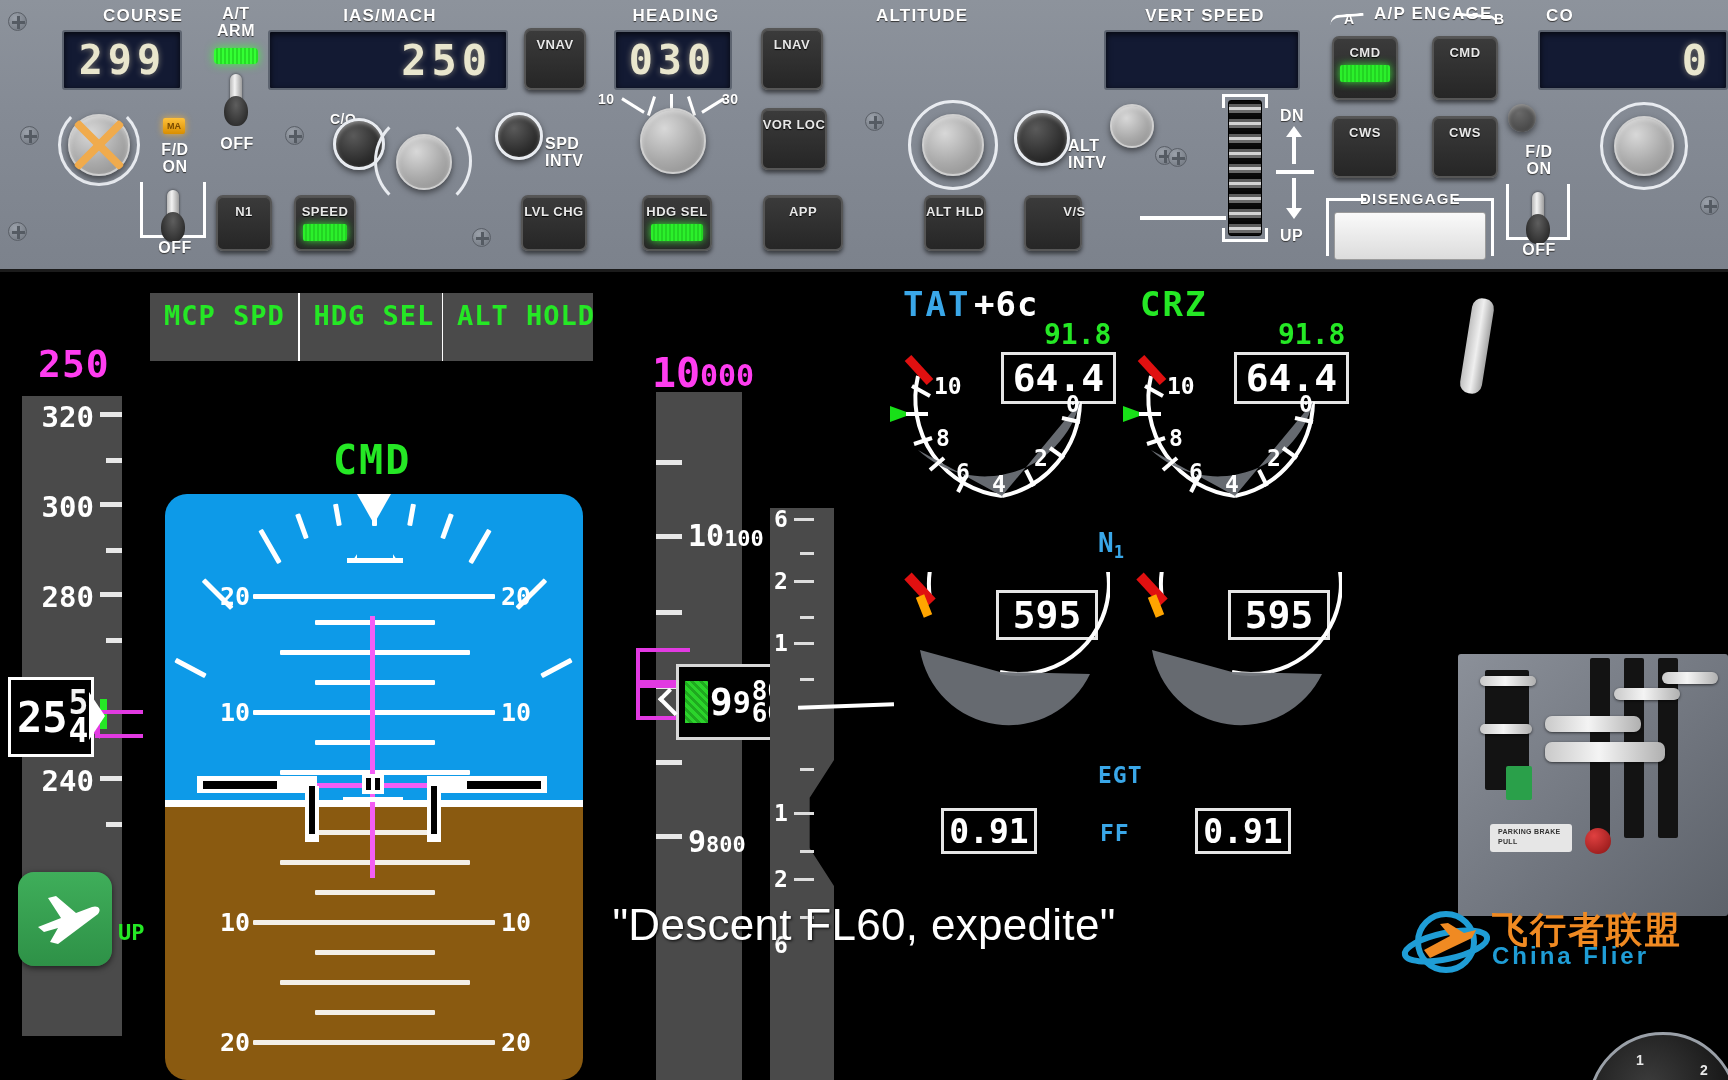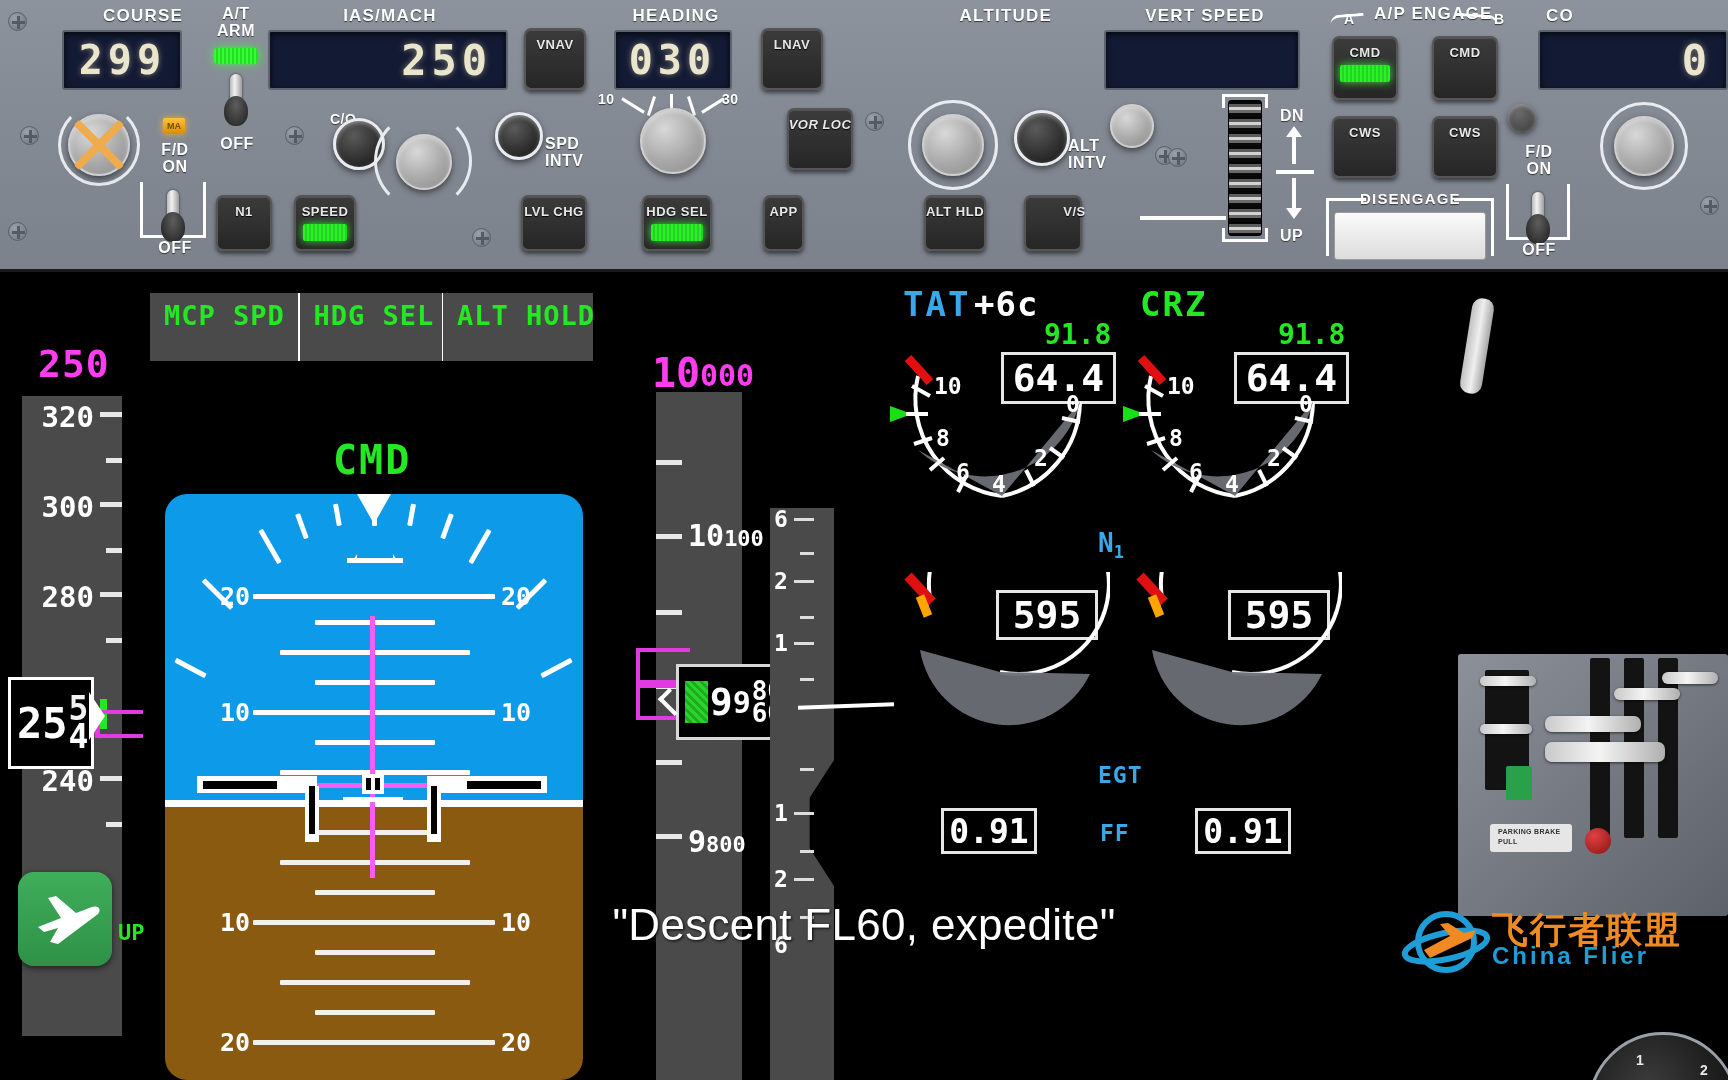--- a/index.html
+++ b/index.html
@@ -331,28 +331,28 @@
     <div class="knob" style="left:640px; top:108px; width:66px; height:66px;"></div>
 
     <div class="mcp-btn" style="left:642px; top:195px; width:70px; height:56px;">
       <div class="cap">HDG SEL</div>
       <div class="lamp" style="width:52px;"></div>
     </div>
 
     <div class="mcp-btn" style="left:761px; top:28px; width:62px; height:62px;">
       <div class="cap">LNAV</div>
     </div>
-    <div class="mcp-btn" style="left:787px; top:108px; width:66px; height:62px;font-style:italic;">
+    <div class="mcp-btn" style="left:761px; top:108px; width:66px; height:62px;">
       <div class="cap">VOR LOC</div>
     </div>
-    <div class="mcp-btn" style="left:763px; top:195px; width:41px; height:56px;">
+    <div class="mcp-btn" style="left:763px; top:195px; width:80px; height:56px;">
       <div class="cap">APP</div>
     </div>
 
-    <div class="mcp-label" style="left:876px; top:6px; width:176px; text-align:right;">ALTITUDE</div>
+    <div class="mcp-label" style="left:876px; top:6px; width:176px; text-align:left;">ALTITUDE</div>
     <div class="knob-ring" style="left:908px; top:100px; width:90px; height:90px;"></div>
     <div class="knob" style="left:922px; top:114px; width:62px; height:62px;"></div>
     <div class="knob dark" style="left:1014px; top:110px; width:56px; height:56px;"></div>
     <div class="txt-white" style="left:1068px; top:138px; width:54px; text-align:left;">
       <span>ALT</span><br>
       <span>INTV</span>
     </div>
     <div class="mcp-btn" style="left:924px; top:195px; width:62px; height:56px;">
       <div class="cap">ALT HLD</div>
     </div>
@@ -445,21 +445,21 @@
     <div class="tape-tick" style="left:100px; top:320px; width:22px; height:5px;"></div>
     <div class="tape-tick" style="left:106px; top:366px; width:16px; height:5px;"></div>
     <div class="tape-num" style="left:22px; top:492px; width:72px;">240</div>
     <div class="tape-tick" style="left:100px; top:504px; width:22px; height:5px;"></div>
     <div class="tape-tick" style="left:106px; top:550px; width:16px; height:5px;"></div>
 
     <div style="position:absolute;left:100px;top:427px;width:7px;height:30px;background:#25e825;"></div>
     <div style="position:absolute;left:95px;top:438px;width:48px;height:28px;border:4px solid #e23ae2;border-right:none;"></div>
     <div style="position:absolute;left:84px;top:437px;width:0;height:0;border-top:15px solid transparent;border-bottom:15px solid transparent;border-right:16px solid #e23ae2;"></div>
 
-    <div class="spd-box" style="left:8px; top:405px; width:86px; height:92px;">
+    <div class="spd-box" style="left:8px; top:405px; width:86px; height:80px;">
       <div style="color:#fff;font-family:'DejaVu Sans Mono',monospace;font-size:42px;font-weight:bold;padding-left:6px;">25</div>
       <div style="display:flex;flex-direction:column;line-height:.84;margin-left:1px;">
         <div style="color:#fff;font-family:'DejaVu Sans Mono',monospace;font-size:33px;font-weight:bold;opacity:.95;">5</div>
         <div style="color:#fff;font-family:'DejaVu Sans Mono',monospace;font-size:33px;font-weight:bold;">4</div>
       </div>
     </div>
     <div style="position:absolute;left:89px;top:420px;width:0;height:0;border-top:24px solid transparent;border-bottom:24px solid transparent;border-left:16px solid #fff;"></div>
 
     <div class="app-icon" style="left:18px; top:600px; width:94px; height:94px;">
       <svg width="94" height="94" viewBox="0 0 94 94">

